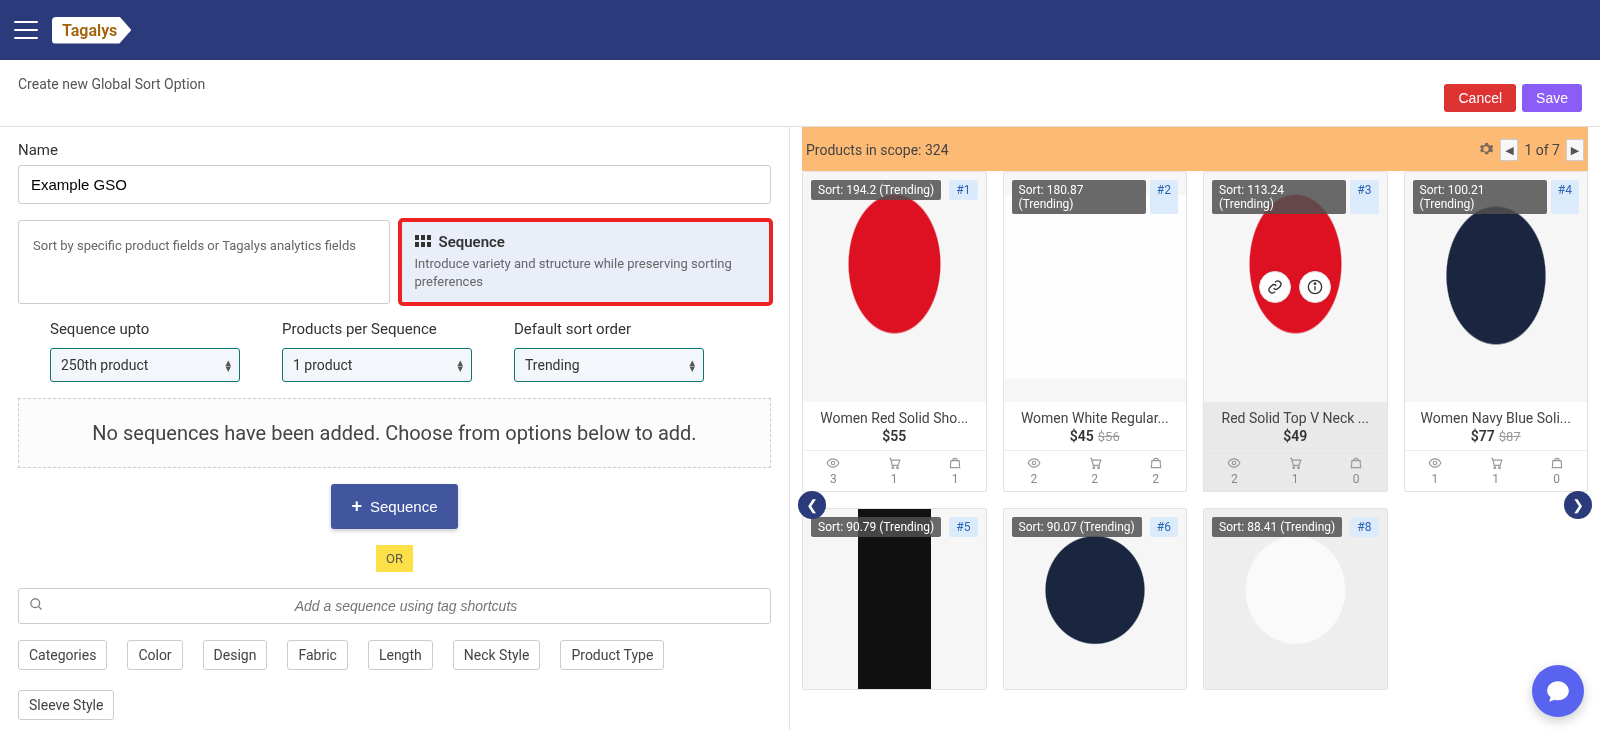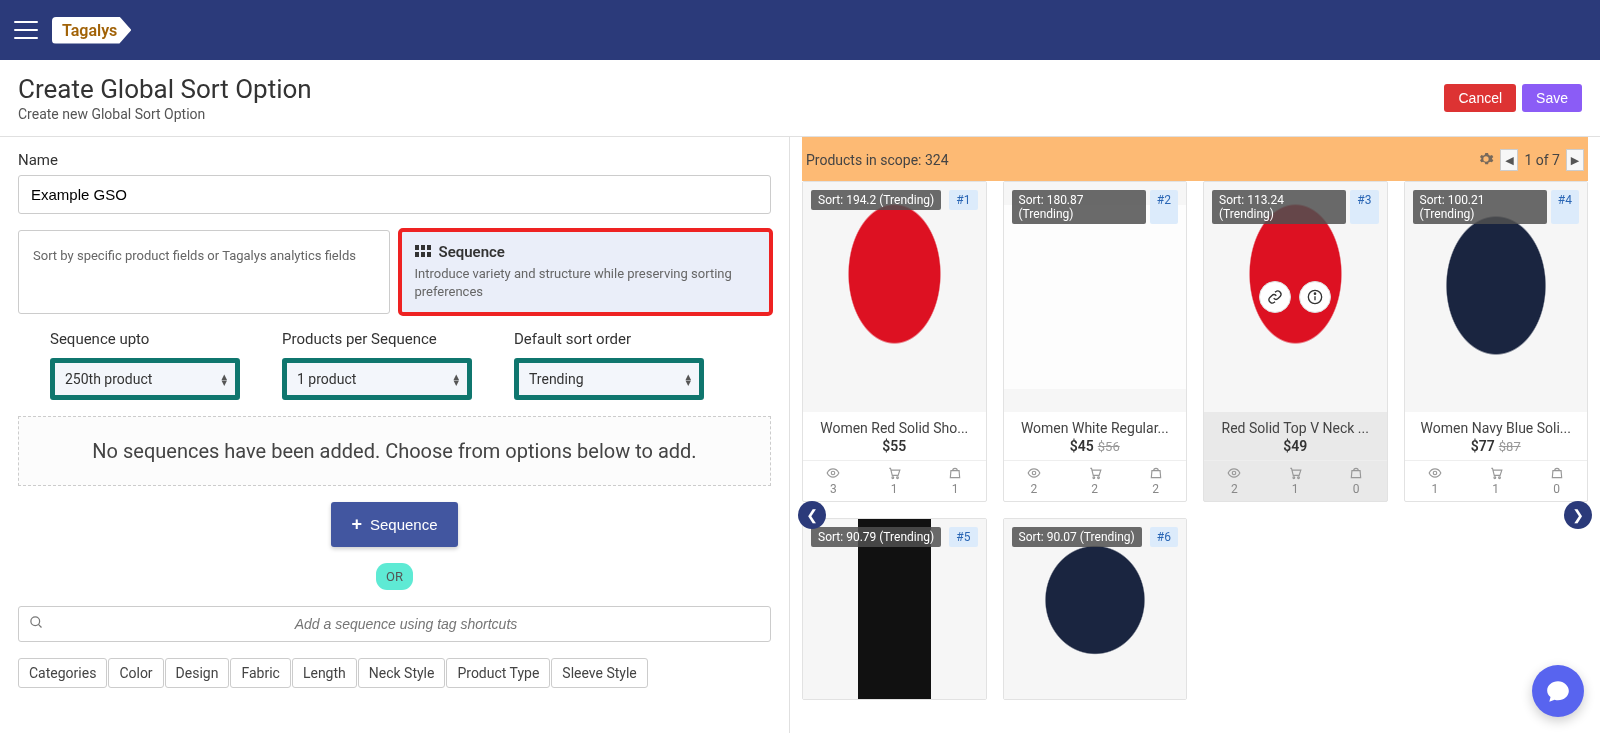--- a/index.html
+++ b/index.html
@@ -32,33 +32,33 @@
   .choice-title { font-weight: 600; font-size: 15px; display: flex; align-items: center; gap: 8px; color:#333; }
   .choice-desc { font-size: 13px; color: #666; margin-top: 4px; line-height: 1.4; }
   .choice-icon { width: 16px; height: 14px; display: inline-block; position: relative; }
   .icon-lines span { position: absolute; left: 0; width: 100%; height: 2px; background: #333; }
   .icon-lines span:nth-child(1){top:0;} .icon-lines span:nth-child(2){top:5px;} .icon-lines span:nth-child(3){top:10px;}
   .icon-grid { display: grid; grid-template-columns: repeat(3,4px); grid-template-rows: repeat(2,5px); gap: 2px; }
   .icon-grid span { background: #333; }
   
   .select-row { display: flex; gap: 10px; }
   .select-col { flex: 1; display: flex; flex-direction: column; gap: 4px; max-width: 190px; margin-left: 32px; }
-  .select-box { border: 5px solid #0f766e; border-radius: 3px; padding: 8px 28px 8px 10px; font-size: 14px; background: #f3f6fb; position: relative; cursor: pointer; display:flex; align-items:center; }
+  .select-box { border: 1px solid #0f766e; border-radius: 3px; padding: 8px 28px 8px 10px; font-size: 14px; background: #f3f6fb; position: relative; cursor: pointer; display:flex; align-items:center; }
   .select-box .caret { position: absolute; right: 8px; top: 50%; transform: translateY(-50%); font-size: 11px; color: #555; line-height:0.5; }
   
   .empty-box { border: 1px dashed #ccc; padding: 22px; text-align: center; color: #444; background: #fcfcfc; font-size:20px; }
   
   .add-seq-btn { background: #4256a0; color: #fff; padding: 12px 20px; border: none; border-radius: 3px; font-size: 15px; cursor: pointer; display: inline-flex; align-items: center; gap: 8px; box-shadow: 0 2px 4px rgba(0,0,0,0.2);}
   .center { text-align: center; }
-  .or-pill { display: inline-block; background: #5eead4; padding: 6px 10px; border-radius: 11px; color: #555; font-size: 13px; }
+  .or-pill { display: inline-block; background: #fde047; padding: 6px 10px; border-radius: 0; color: #555; font-size: 13px; }
   
   .tag-search { display: flex; align-items: center; border: 1px solid #ccc; border-radius: 3px; padding: 8px 10px; gap: 8px; }
   .tag-search input { border: none; outline: none; flex: 1; text-align: center; font-size: 14px; font-style: italic;}
   
-  .tags { display: flex; flex-wrap: wrap; gap: 1px; }
+  .tags { display: flex; flex-wrap: wrap; gap: 20px; }
   .tag { border: 1px solid #ccc; border-radius: 3px; padding: 6px 10px; font-size: 14px; cursor: pointer; background: #fff; color:#444;}
   
   .scope-bar { display: flex; justify-content: space-between; align-items: center; padding: 12px 4px 10px; font-size: 14px; color: #444; position:sticky; top:0; background:#fdba74; }
   .scope-right { display: flex; align-items: center; gap: 6px; }
   .pager-btn { border: 1px solid #ccc; background: #f7f7f7; width: 18px; height: 22px; display: inline-flex; align-items: center; justify-content: center; font-size: 11px; cursor: pointer; color:#555;}
   .gear { cursor:pointer; color:#555;}
   
   .product-grid { display: grid; grid-template-columns: repeat(4, 1fr); gap: 16px; position: relative; }
   .product-card { border: 1px solid #e2e2e2; border-radius: 2px; background: #fff; display: flex; flex-direction: column; overflow: hidden; position: relative; }
   .product-card.hovered { background:#e9e9e9; }
@@ -97,21 +97,20 @@
   <div class="hamburger">
       <span></span>
       <span></span>
       <span></span>
     </div>
   <div class="logo">Tagalys</div>
 </div>
 
 <div class="page-header">
   <div>
-    <div class="page-title">Create Global Sort Option</div>
     <div class="page-subtitle">Create new Global Sort Option</div>
   </div>
   <div class="header-buttons">
     <button class="btn btn-cancel">Cancel</button>
     <button class="btn btn-save">Save</button>
   </div>
 </div>
 
 <div class="main">
 
@@ -382,20 +381,28 @@
           </div>
         </div>
         <div class="product-card navy-top">
     <div class="prod-img">
       <div class="sort-badge-row">
         <span class="sort-badge">Sort: 90.07 (Trending)</span>
         <span class="rank-badge">#6</span>
       </div>
           </div>
         </div>
+        <div class="product-card white-top">
+    <div class="prod-img">
+      <div class="sort-badge-row">
+        <span class="sort-badge">Sort: 88.41 (Trending)</span>
+        <span class="rank-badge">#8</span>
+      </div>
+          </div>
+        </div>
       </div>
   </div>
 </div>
 
 <div class="chat-bubble">
   <svg viewBox="0 0 24 24">
       <path d="M12 3C6.5 3 2 6.8 2 11.5c0 2.4 1.2 4.6 3.1 6.1L4 22l4.9-2c1 .3 2 .5 3.1.5 5.5 0 10-3.8 10-8.5S17.5 3 12 3z"></path>
     </svg>
 </div>
 

